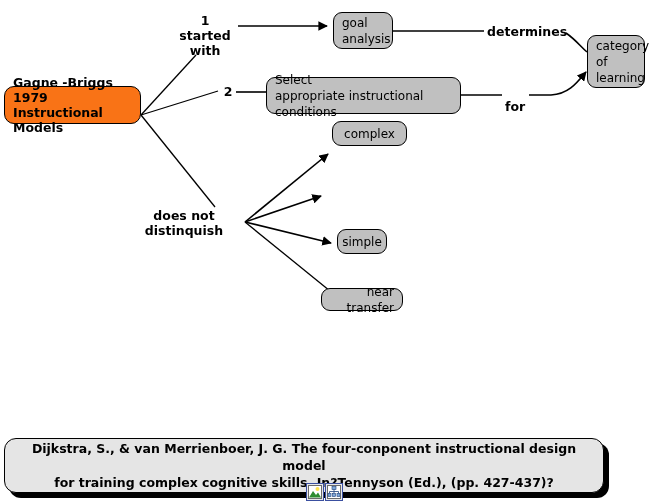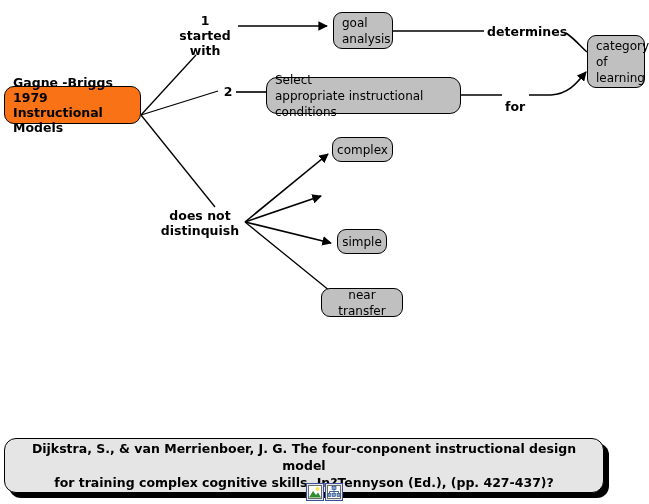--- a/index.html
+++ b/index.html
@@ -167,39 +167,39 @@
   <div class="edge-label center" style="left:172px; top:13px; width:66px;">1
 started
 with</div>
 
   <div class="edge-label center" style="left:220px; top:84px; width:16px;">2</div>
 
   <div class="edge-label" style="left:487px; top:24px;">determines</div>
 
   <div class="edge-label" style="left:505px; top:88px;margin-top:11px;">for</div>
 
-  <div class="edge-label center" style="left:155px; top:208px; width:90px;">does not
+  <div class="edge-label center" style="left:139px; top:208px; width:90px;">does not
 distinquish</div>
 
   <div class="node left-text" style="left:333px; top:12px; width:60px; height:37px;">goal
 analysis</div>
 
-  <div class="node left-text" style="left:266px; top:77px; width:195px; height:37px;border-radius:11px;">Select
+  <div class="node left-text" style="left:266px; top:77px; width:195px; height:37px;">Select
 appropriate instructional conditions</div>
 
   <div class="node left-text" style="left:587px; top:35px; width:58px; height:53px;">category
 of
 learning</div>
 
-  <div class="node center-text" style="left:332px; top:137px; width:61px; height:25px;">complex</div>
+  <div class="node center-text" style="left:332px; top:121px; width:75px; height:25px;">complex</div>
 
 
   <div class="node center-text" style="left:337px; top:229px; width:50px; height:25px;">simple</div>
 
-  <div class="node center-text" style="left:321px; top:288px; width:82px; height:29px;">near transfer</div>
+  <div class="node center-text" style="left:321px; top:288px; width:82px; height:23px;text-align:right;">near transfer</div>
 
 </div>
 
 <div id="citation-shadow"></div>
 <div id="citation-box">
   <div id="citation-text">Dijkstra, S., &amp; van Merrienboer,  J. G. The four-conponent instructional design model
 for training complex cognitive skills. In?Tennyson (Ed.), (pp. 427-437)?</div>
 </div>
 
 <div id="toolbar">

